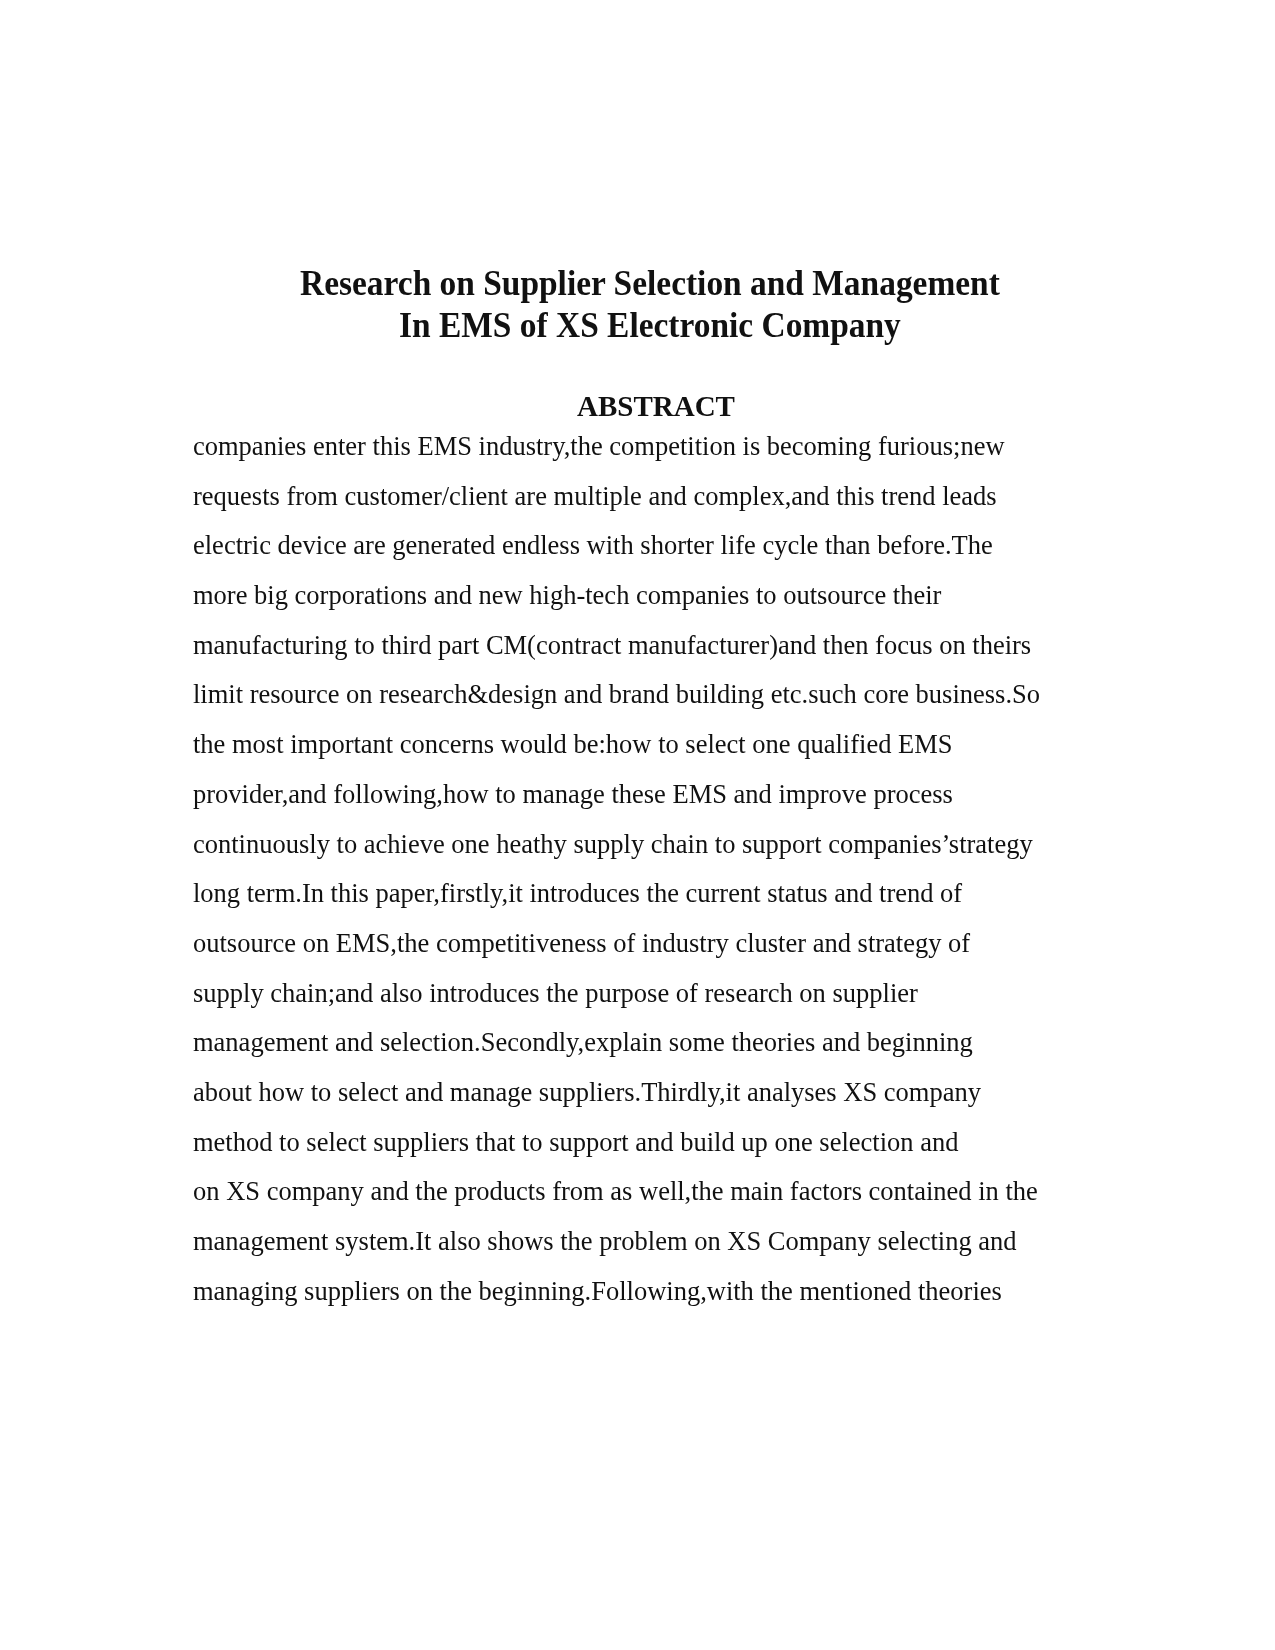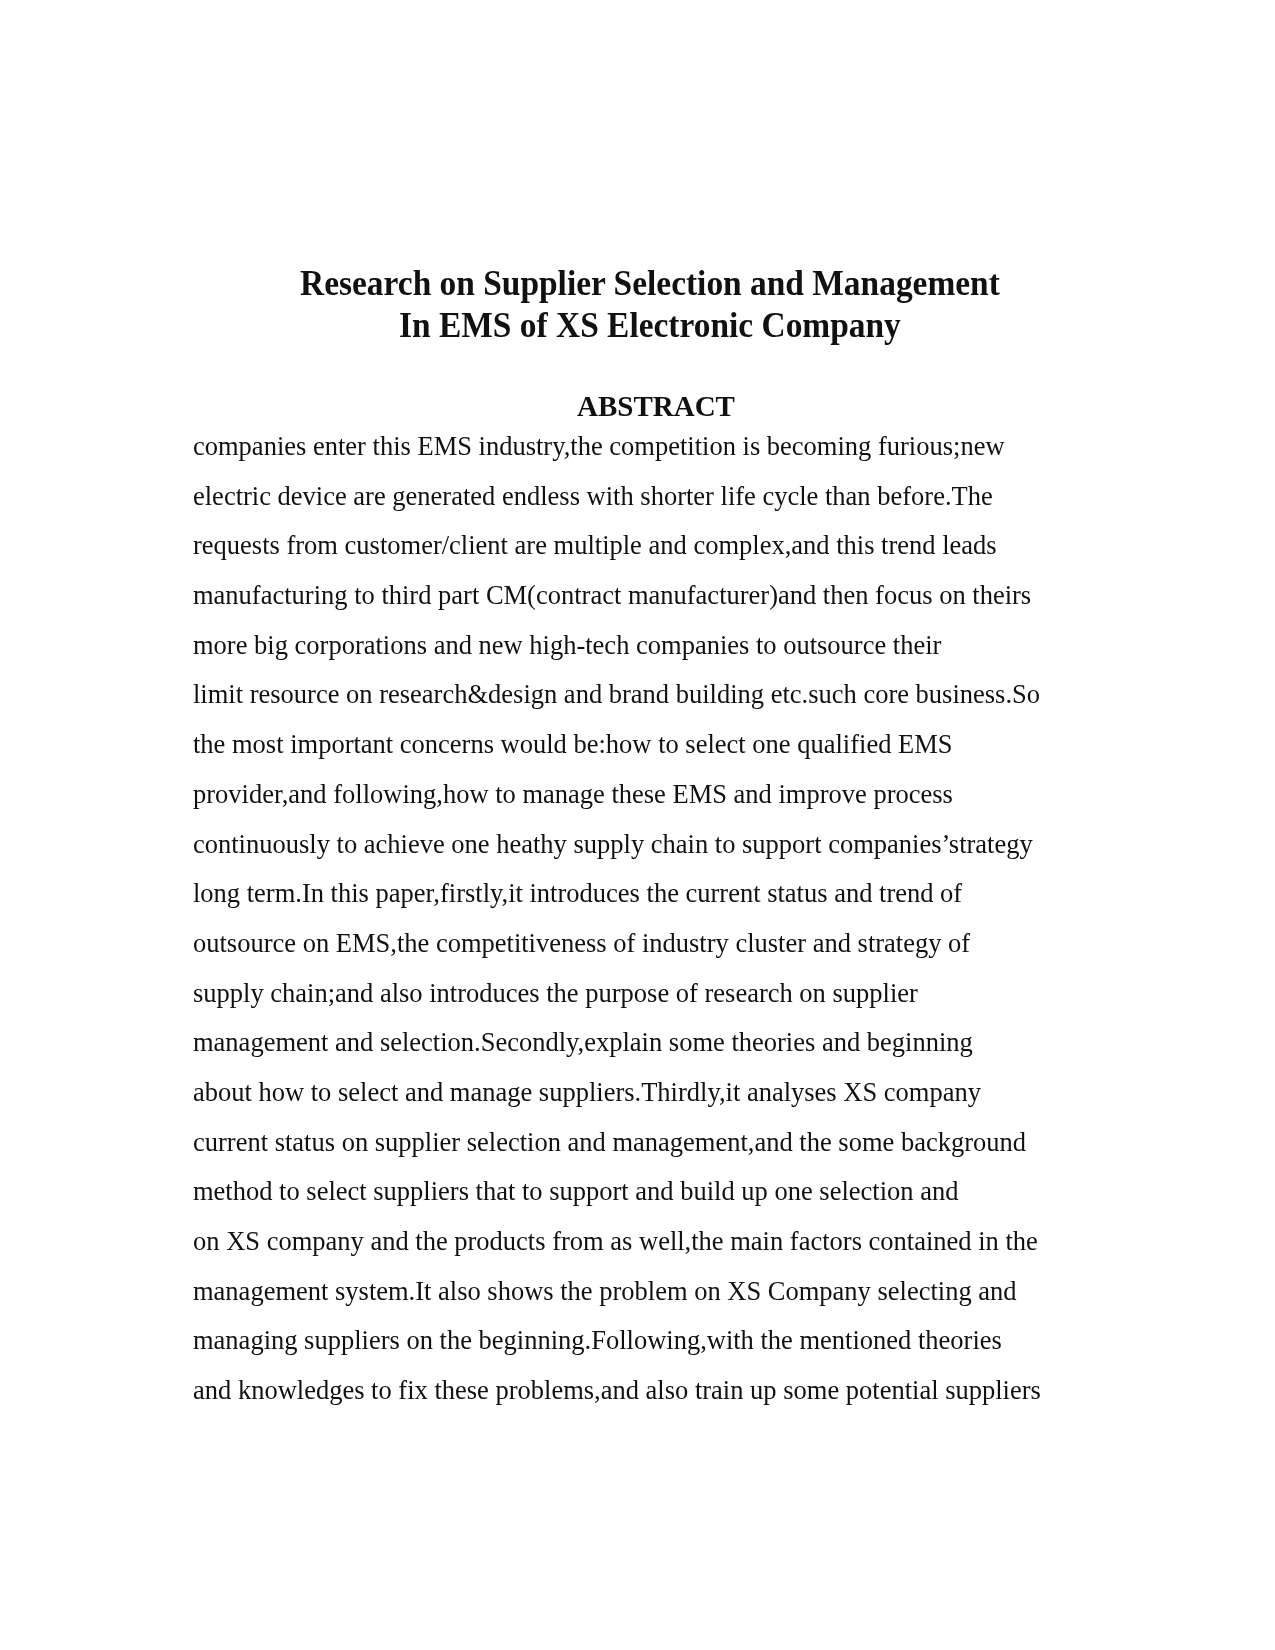--- a/index.html
+++ b/index.html
@@ -66,33 +66,31 @@
 <div class="page">
   <div class="title">
     <div>Research on Supplier Selection and Management</div>
     <div>In EMS of XS Electronic Company</div>
   </div>
 
   <div class="abstract-heading">ABSTRACT</div>
 
   <div class="body">
     <div class="line">companies enter this EMS industry,the competition is becoming furious;new</div>
+    <div class="line">requests from customer/client are multiple and complex,and this trend leads</div>
     <div class="line">electric device are generated endless with shorter life cycle than before.The</div>
-    <div class="line">requests from customer/client are multiple and complex,and this trend leads</div>
+    <div class="line">more big corporations and new high-tech companies to outsource their</div>
     <div class="line">manufacturing to third part CM(contract manufacturer)and then focus on theirs</div>
-    <div class="line">more big corporations and new high-tech companies to outsource their</div>
     <div class="line">limit resource on research&amp;design and brand building etc.such core business.So</div>
     <div class="line">the most important concerns would be:how to select one qualified EMS</div>
     <div class="line">provider,and following,how to manage these EMS and improve process</div>
     <div class="line">continuously to achieve one heathy supply chain to support companies’strategy</div>
     <div class="line">long term.In this paper,firstly,it introduces the current status and trend of</div>
     <div class="line">outsource on EMS,the competitiveness of industry cluster and strategy of</div>
     <div class="line">supply chain;and also introduces the purpose of research on supplier</div>
     <div class="line">management and selection.Secondly,explain some theories and beginning</div>
     <div class="line">about how to select and manage suppliers.Thirdly,it analyses XS company</div>
-    <div class="line">current status on supplier selection and management,and the some background</div>
     <div class="line">method to select suppliers that to support and build up one selection and</div>
     <div class="line">on XS company and the products from as well,the main factors contained in the</div>
     <div class="line">management system.It also shows the problem on XS Company selecting and</div>
     <div class="line">managing suppliers on the beginning.Following,with the mentioned theories</div>
-    <div class="line">and knowledges to fix these problems,and also train up some potential suppliers</div>
   </div>
 </div>
 
 </body></html>

